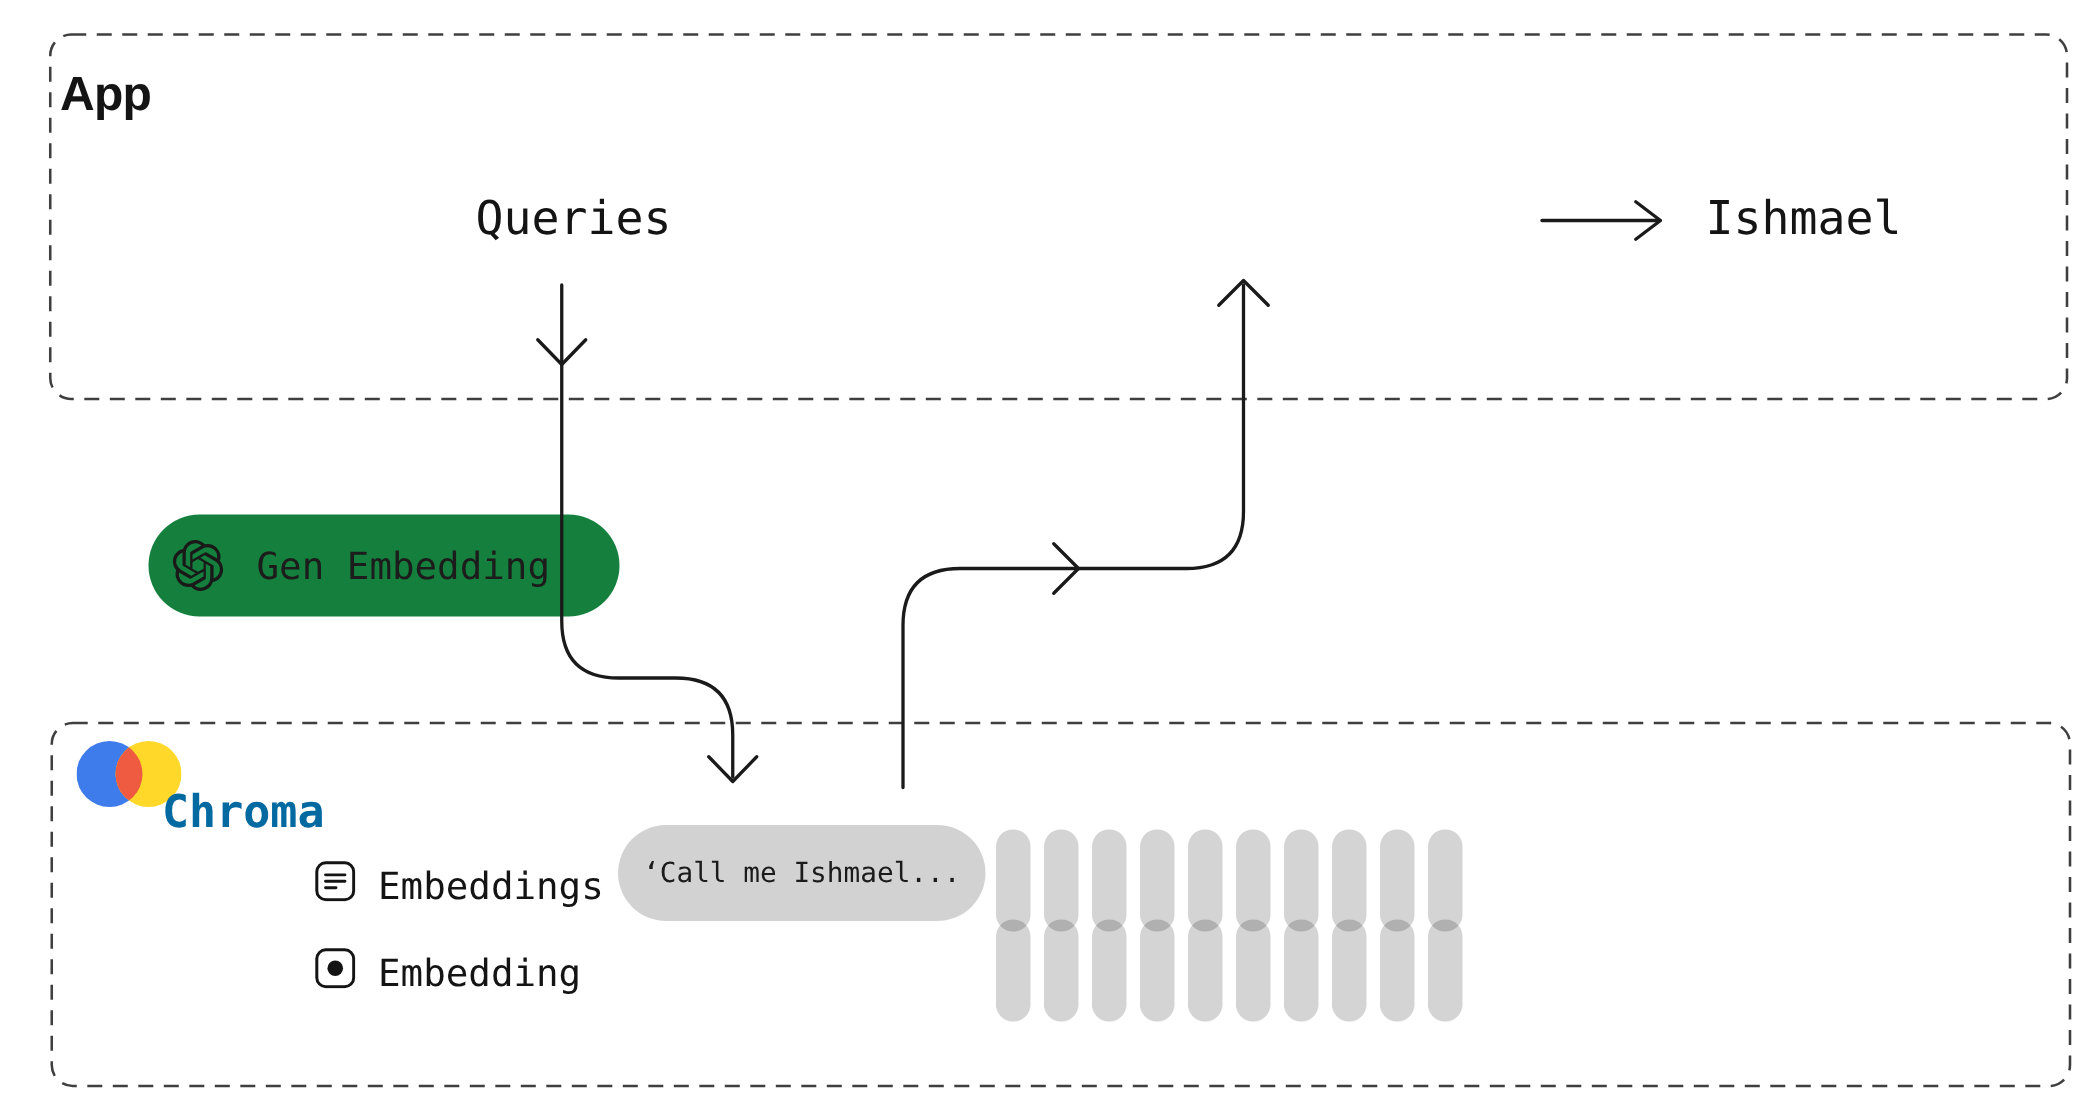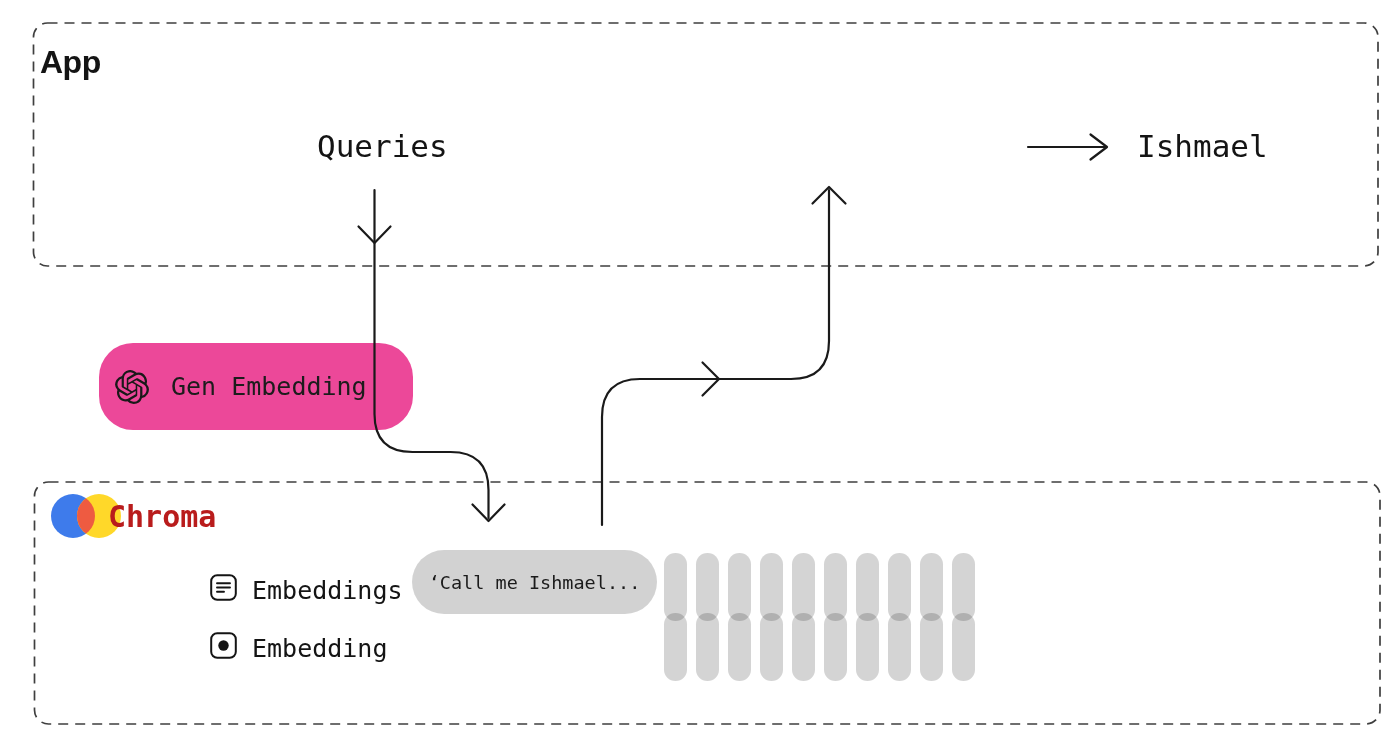--- a/index.html
+++ b/index.html
@@ -24,26 +24,27 @@
     font-weight:700;
     font-size:32px;
     letter-spacing:-0.5px;
     color:#141414;
     line-height:1;
   }
   .chroma-title{
     font-family:"DejaVu Sans Mono",monospace;
     font-weight:700;
     font-size:30px;
-    color:#b91c1c;
+    color:#0369a1;
     line-height:1;
+    margin-top:25px;
   }
   .gen-pill{
-    left:99px;top:343px;width:314px;height:87px;
-    background:#ec4899;border-radius:34px;
+    left:99px;top:343px;width:314px;height:68px;
+    background:#15803d;border-radius:34px;
     display:flex;align-items:center;
     padding-left:16px;box-sizing:border-box;
   }
   .gen-pill-label{
     font-size:25px;color:#1c1c1c;margin-left:22px;white-space:nowrap;
   }
   .row-label{
     font-size:25px;color:#141414;white-space:nowrap;line-height:1;
   }
   .data-pill{

